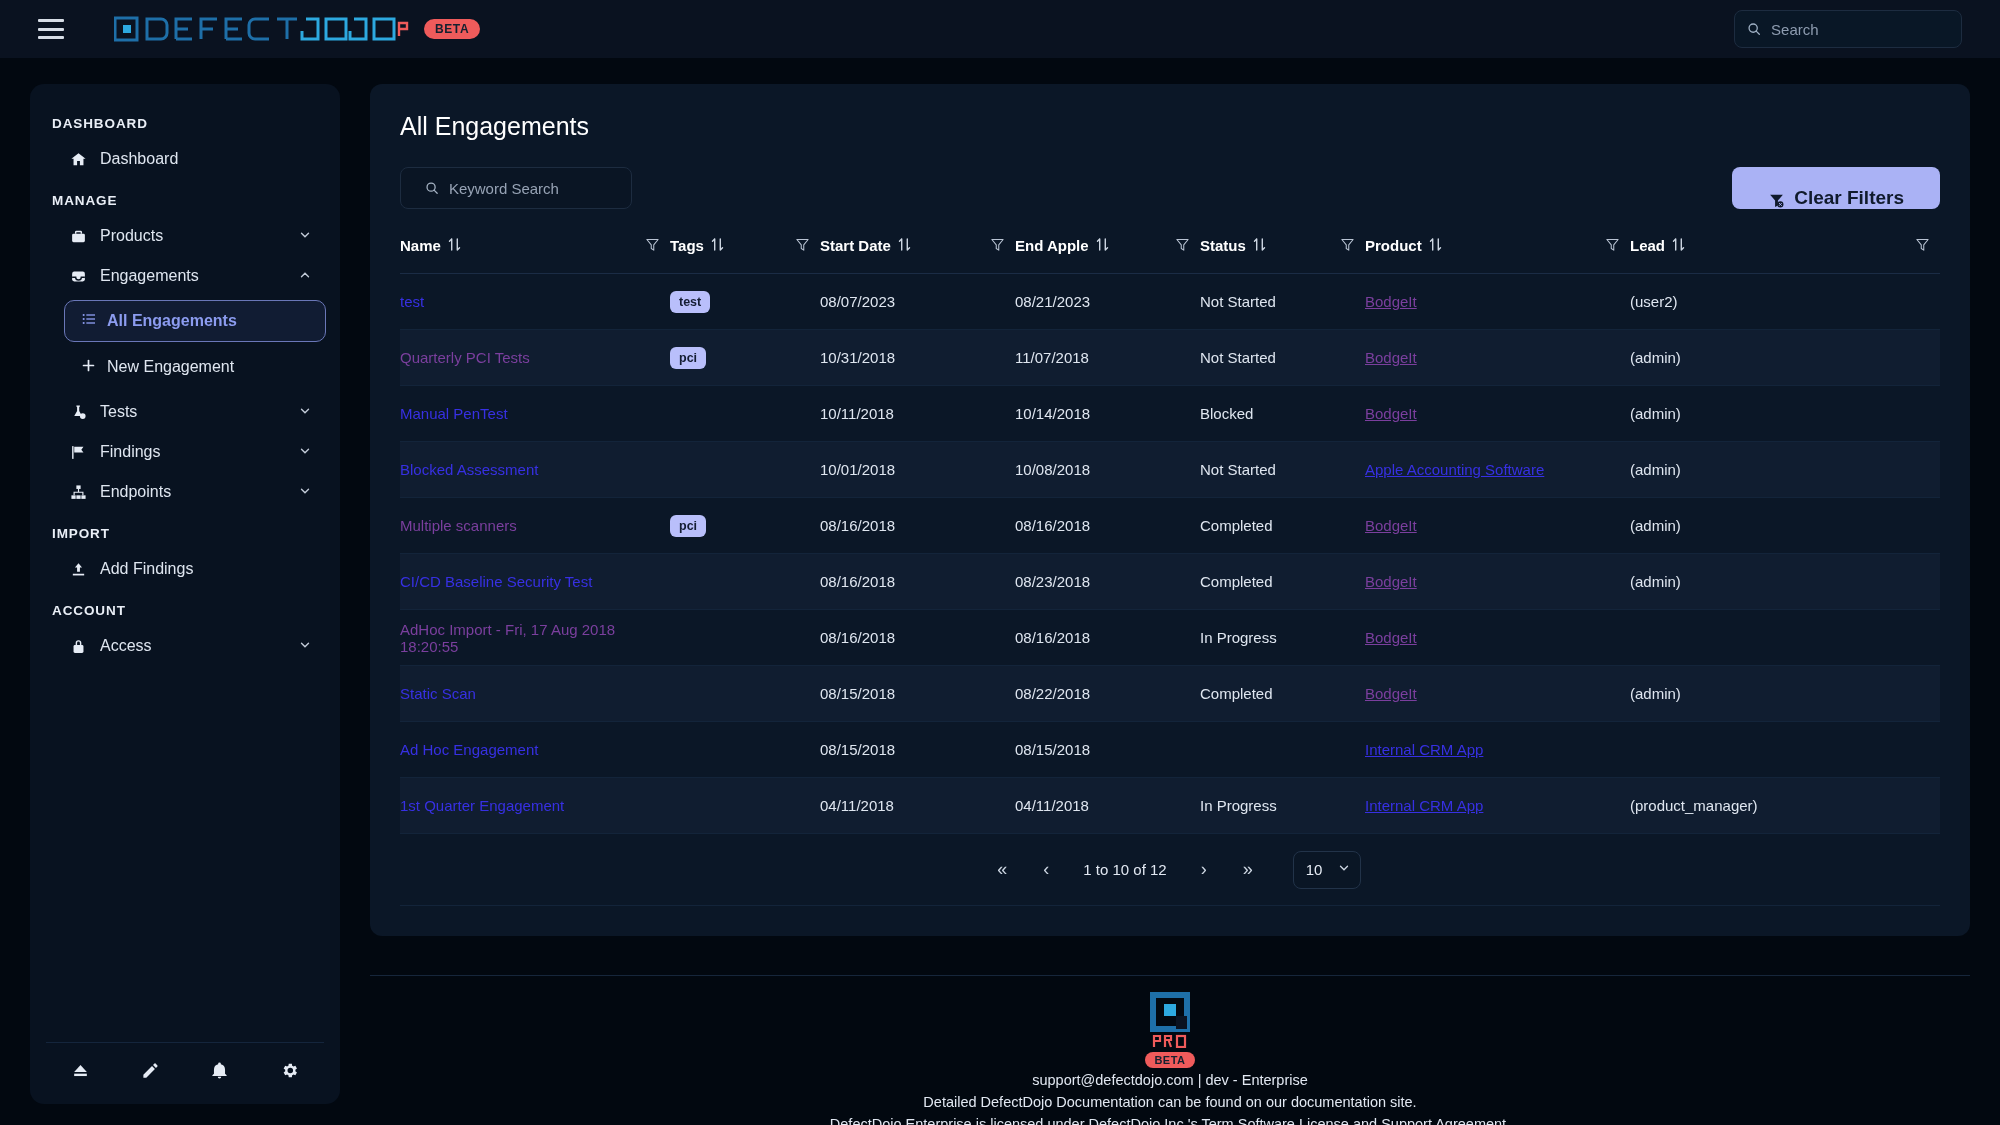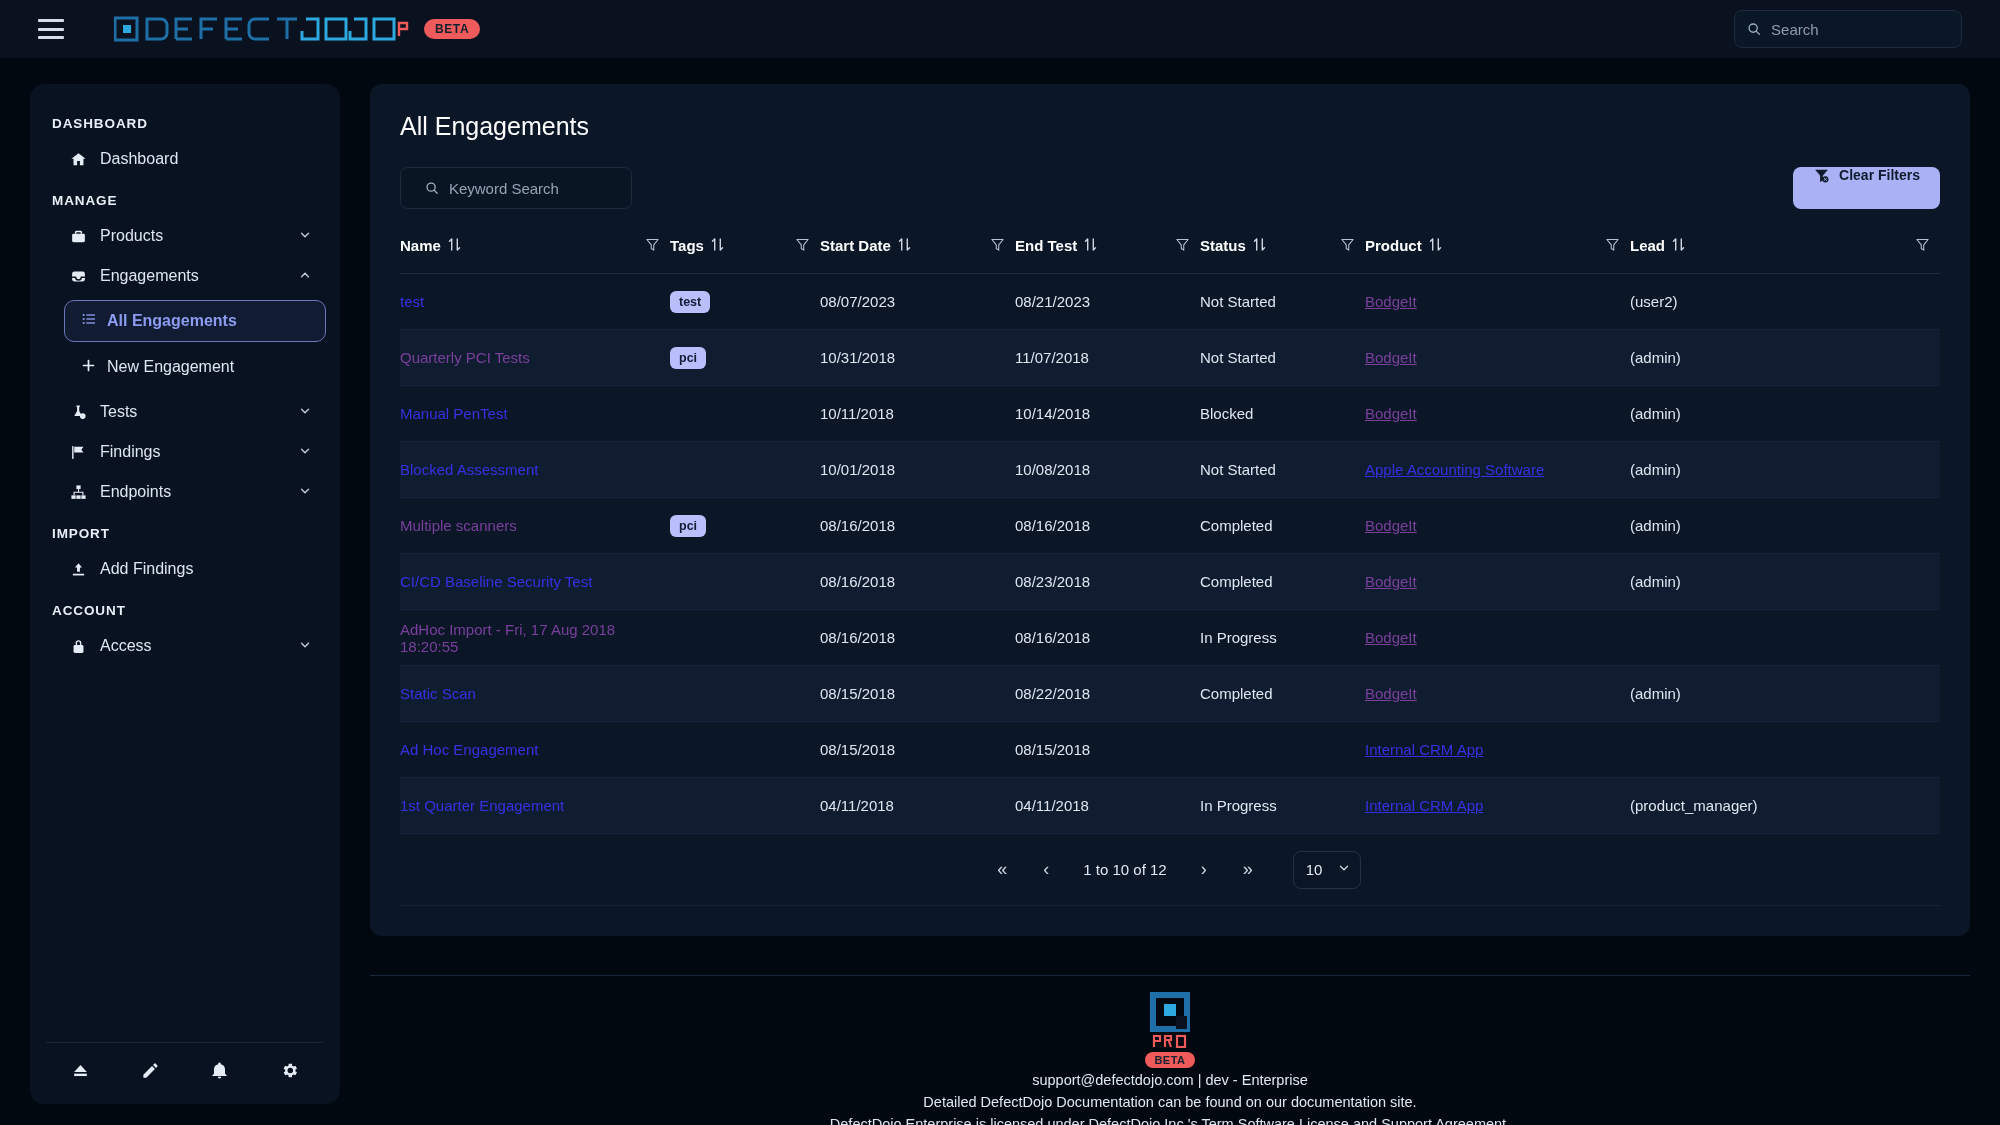--- a/index.html
+++ b/index.html
@@ -79,22 +79,22 @@
     width: 232px; height: 42px; background: #0a1524; border: 1px solid #1d2c40;
     border-radius: 8px; display: flex; align-items: center; padding: 0 24px; gap: 10px;
   }
   .kw-search input {
     background: transparent; border: none; outline: none; color: #cfd8e4;
     font-family: "Liberation Sans", sans-serif; font-size: 15px; width: 100%;
   }
   .kw-search input::placeholder { color: #97a3b5; }
   .clear-btn {
     background: #aab2f5; color: #101a2c; border: none; border-radius: 8px;
-    height: 42px; padding: 0 20px; font-size: 14px; font-weight: bold;
-    display: flex; align-items: flex-start; gap: 9px; cursor: pointer;
+    height: 42px; padding: 0 36px; font-size: 19px; font-weight: bold;
+    display: flex; align-items: flex-end; gap: 9px; cursor: pointer;
     font-family: "Liberation Sans", sans-serif;
   }
 
   
   table.grid { width: 100%; border-collapse: collapse; margin-top: 28px; table-layout: fixed; }
   table.grid th {
     text-align: left; font-size: 15px; font-weight: bold; color: #ffffff;
     padding: 0 0 18px 0; vertical-align: middle;
     border-bottom: 1px solid #1b2c45;
   }
@@ -435,21 +435,21 @@
             </span>
             <span class="filter-ic">
               <svg width="15" height="15" viewBox="0 0 24 24" fill="none" stroke="#b9c4d3" stroke-width="1.7" stroke-linejoin="round">
                   <path d="M3 4h18l-7 8.5V21l-4-2.5v-6z"></path>
                 </svg>
             </span>
           </div>
         </th>
         <th>
           <div class="th-inner">
-            <span class="th-label">End Test</span>
+            <span class="th-label">End Apple</span>
             <span class="sort-ic">
               <svg width="13" height="15" viewBox="0 0 14 16" fill="none" stroke="#cfd8e4" stroke-width="1.5" stroke-linecap="round">
                   <path d="M4 14V2M4 2L1.6 4.6M10 2v12M10 14l2.4-2.6"></path>
                 </svg>
             </span>
             <span class="filter-ic">
               <svg width="15" height="15" viewBox="0 0 24 24" fill="none" stroke="#b9c4d3" stroke-width="1.7" stroke-linejoin="round">
                   <path d="M3 4h18l-7 8.5V21l-4-2.5v-6z"></path>
                 </svg>
             </span>

